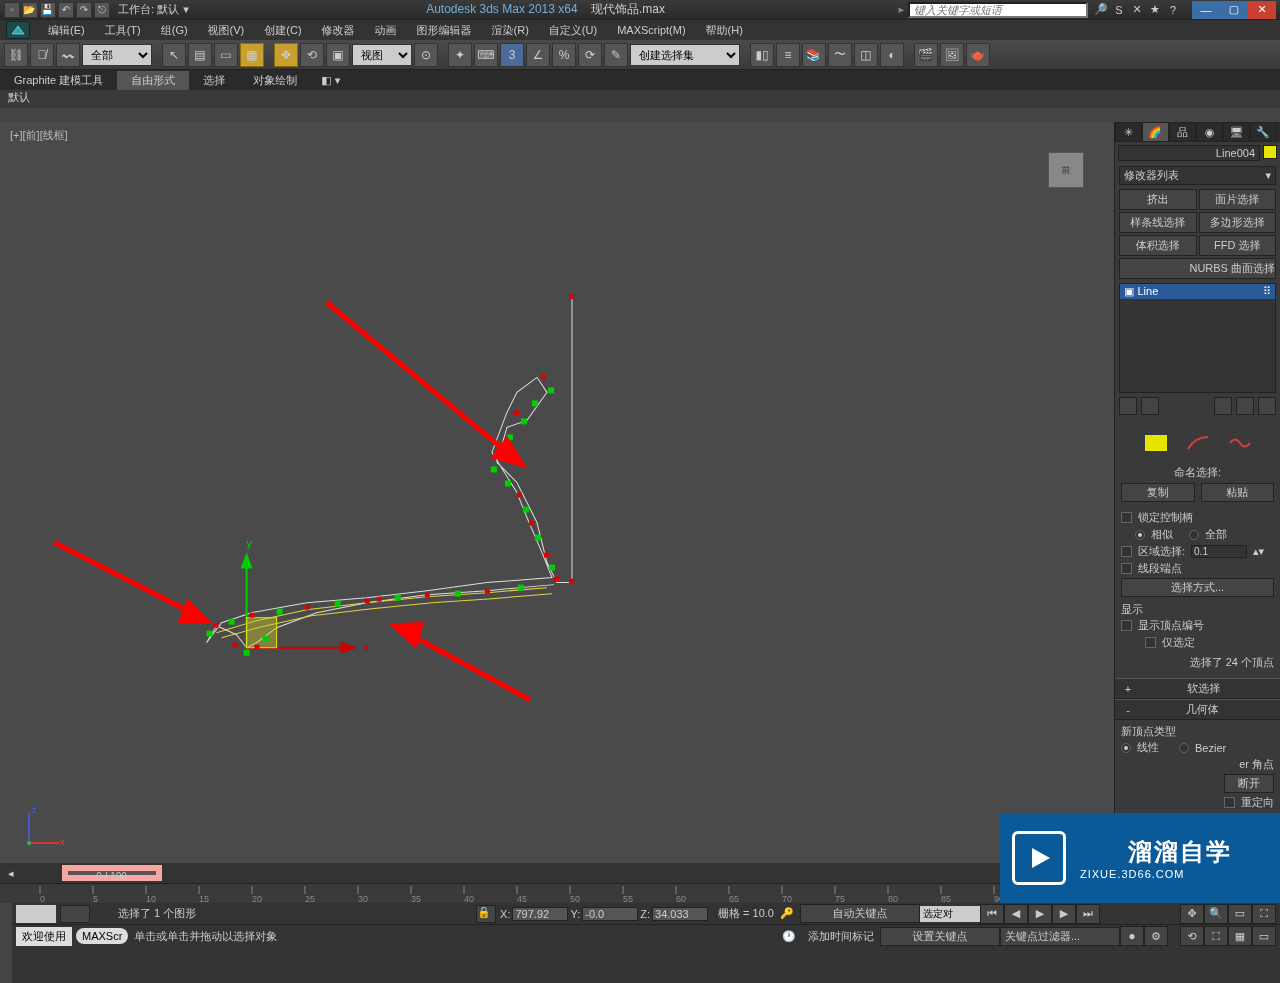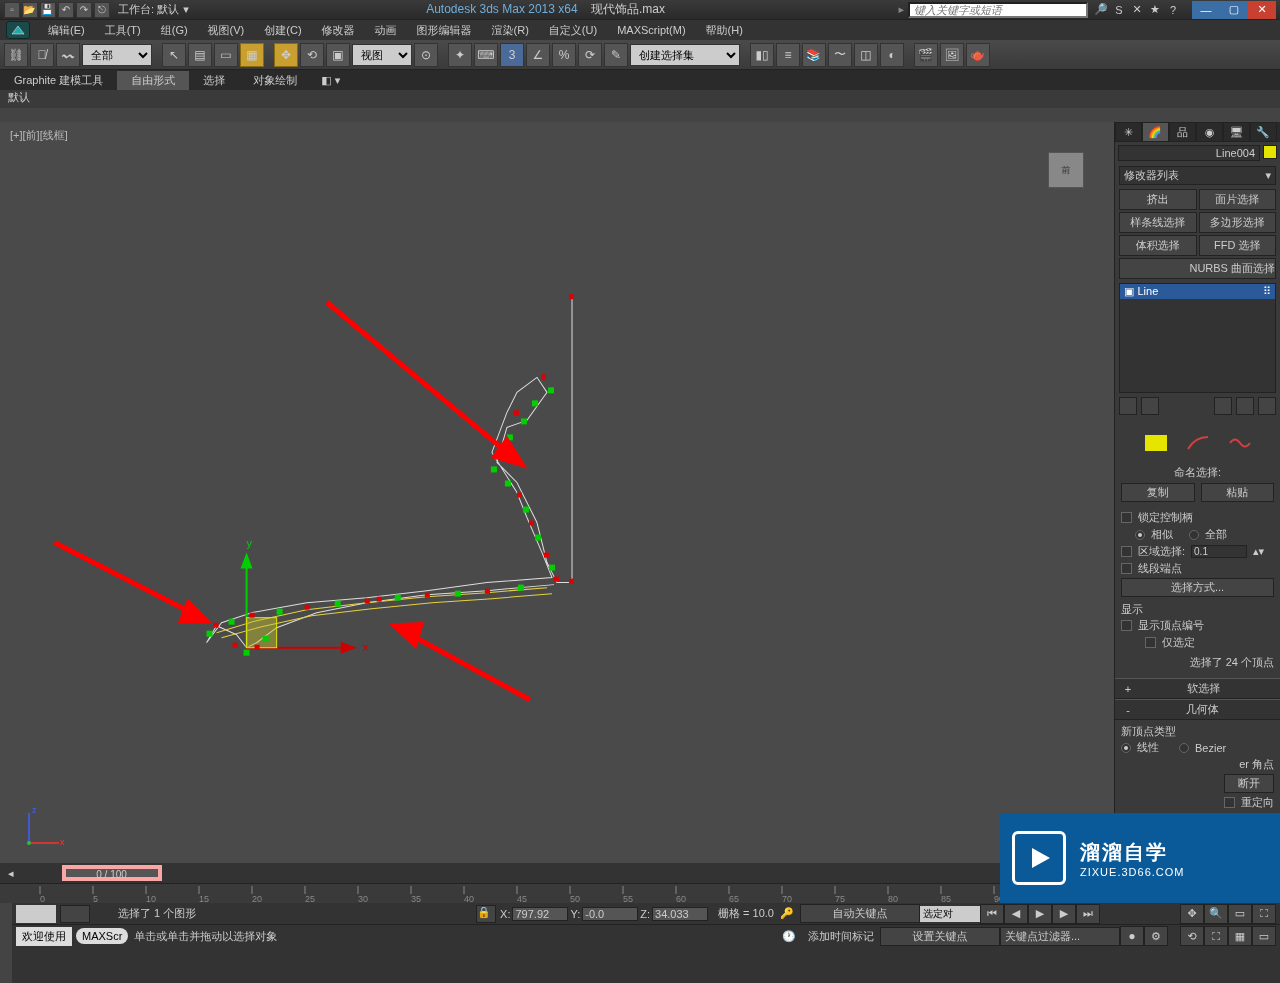--- a/index.html
+++ b/index.html
@@ -72,26 +72,26 @@
 .rb-radio { width: 10px; height: 10px; border-radius: 50%; border: 1px solid #666; background: #333; }
 .rb-radio.on::after { content: ""; display: block; width: 4px; height: 4px; background: #ccc; border-radius: 50%; margin: 2px; }
 .rb-spin { width: 56px; background: #333; border: 1px solid #222; padding: 0 2px; font-size: 10px; }
 .sel-icons { display: flex; gap: 20px; justify-content: center; padding: 8px 0; }
 .sel-ico { width: 22px; height: 16px; }
 
 
 .watermark { position: absolute; right: 0; bottom: 80px; width: 280px; height: 90px; background: #0a5a9a; display: flex; align-items: center; padding: 0 12px; gap: 14px; z-index: 50; }
 .wm-play { width: 54px; height: 54px; border: 3px solid #fff; border-radius: 6px; display: flex; align-items: center; justify-content: center; }
 .wm-txt { color: #fff; }
-.wm-txt .big { font-size: 20px; font-weight: bold; letter-spacing: 2px; }
+.wm-txt .big { font-size: 24px; font-weight: bold; letter-spacing: 2px; margin-left: 48px; }
 .wm-txt .small { font-size: 11px; letter-spacing: 1px; }
 
 
 .timeline { position: absolute; left: 0; right: 166px; bottom: 100px; height: 20px; background: #333; display: flex; align-items: center; }
-.tl-slider { width: 100px; height: 16px; background: #555; border: 4px solid #fca5a5; text-align: center; margin-left: 40px; font-size: 10px; }
+.tl-slider { width: 100px; height: 16px; background: #555; border: 6px solid #fca5a5; text-align: center; margin-left: 40px; font-size: 10px; }
 .time-ruler { position: absolute; left: 0; right: 166px; bottom: 80px; height: 20px; background: #3a3a3a; border-top: 1px solid #222; display: flex; align-items: center; font-size: 9px; color: #888; position: absolute; }
 .status-bar { position: absolute; left: 12px; right: 0; bottom: 0; height: 80px; background: #333; }
 .status-row1 { height: 22px; display: flex; align-items: center; border-bottom: 1px solid #222; }
 .st-left { width: 100px; display: flex; align-items: center; padding: 0 4px; gap: 4px; }
 .prompt-box { flex: 1; padding: 0 6px; color: #ccc; display: flex; align-items: center; }
 .coord { display: flex; align-items: center; gap: 2px; padding: 0 4px; }
 .coord input { width: 56px; background: #555; border: 1px solid #222; color: #ccc; padding: 0 2px; font-size: 11px; }
 .grid-box { padding: 0 6px; }
 .anim-box { width: 120px; text-align: center; }
 .playback { width: 200px; display: flex; flex-wrap: wrap; }

